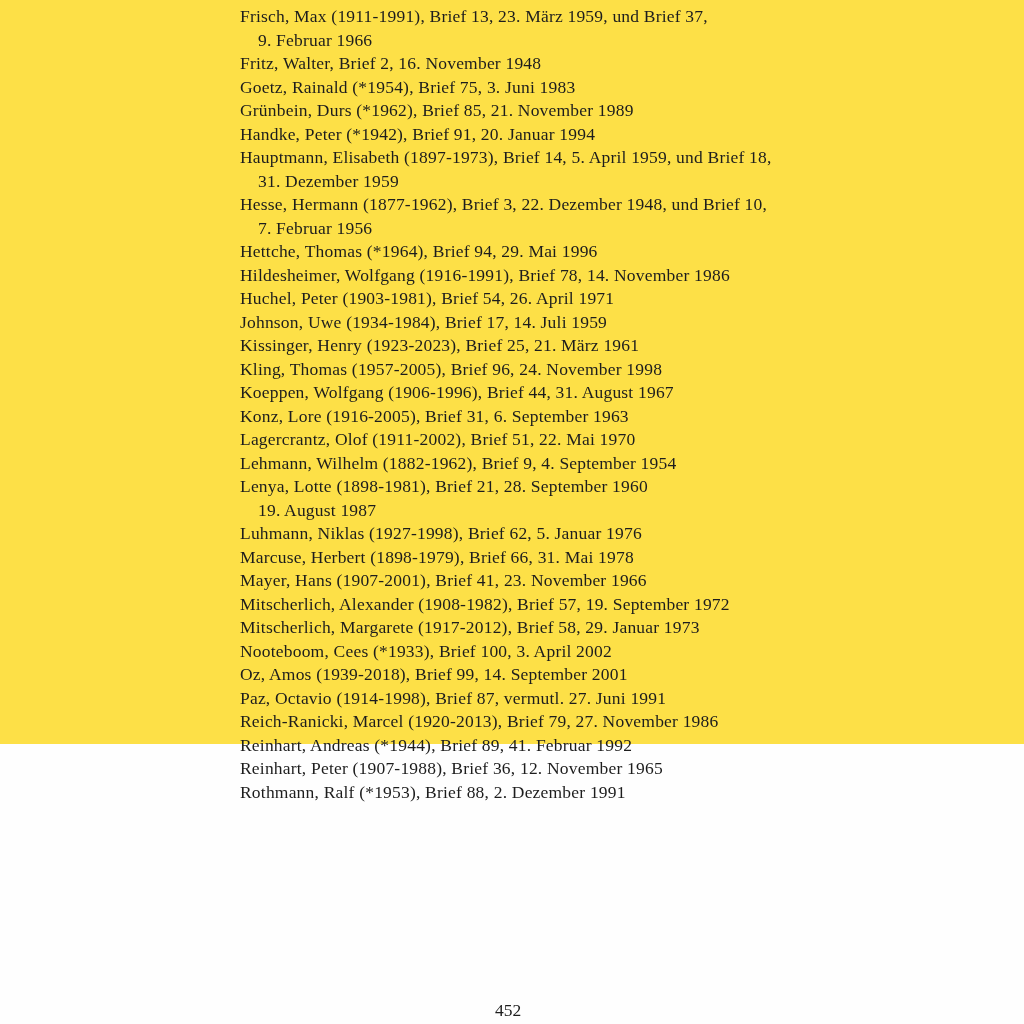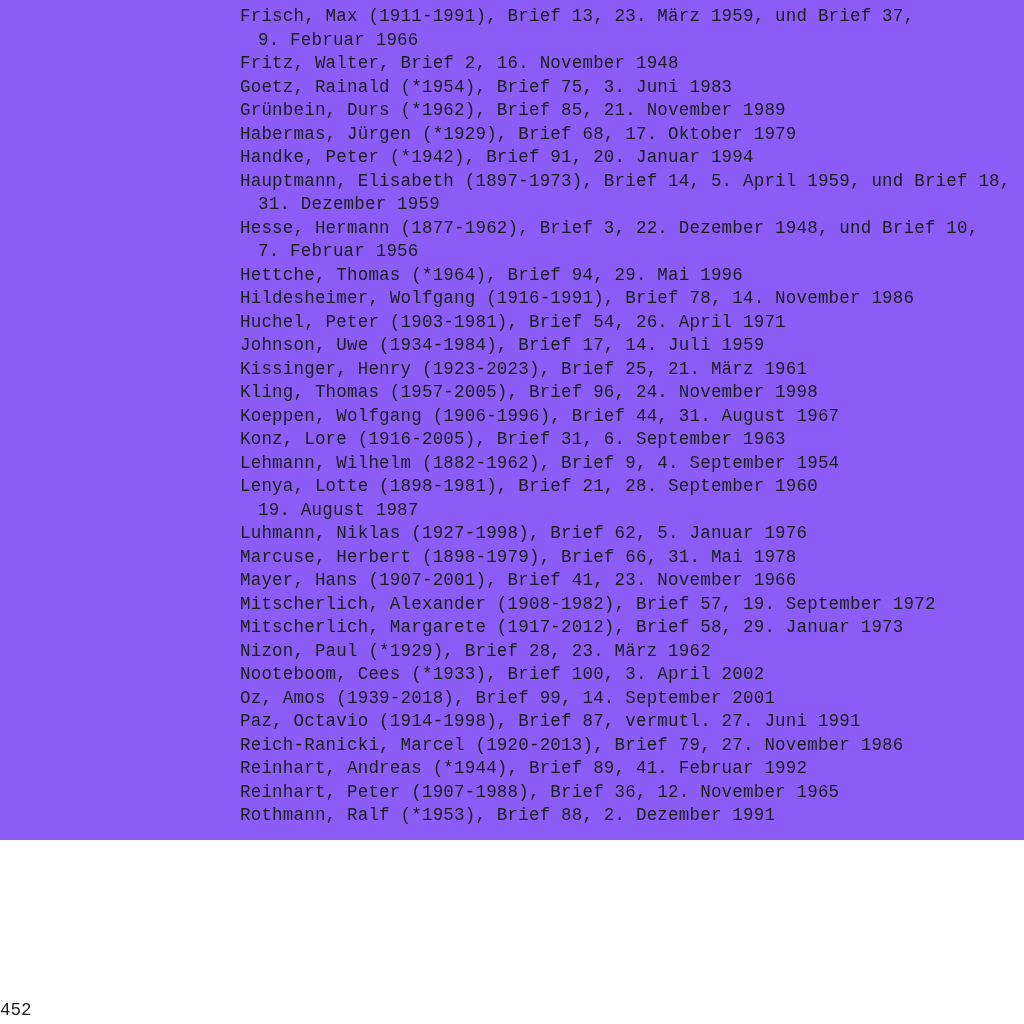--- a/index.html
+++ b/index.html
@@ -6,24 +6,24 @@
     margin: 0;
     padding: 0;
     width: 1024px;
     height: 1024px;
     background: #fefefe;
     overflow: hidden;
   }
   .page {
     position: relative;
     width: 1024px;
-    height: 840px;
-    background: #8b5cf6;
+    height: 744px;
+    background: #fde047;
     color: #1d1d1d;
-    font-family: Liberation Mono, monospace;
+    font-family: Liberation Serif, serif;
     font-variant-numeric: oldstyle-nums;
   }
   .text-block {
     position: absolute;
     left: 240px;
     top: 5px;
     width: 600px;
     font-size: 17.5px;
     line-height: 23.5px;
   }
@@ -36,20 +36,21 @@
     letter-spacing: 0.2px;
   }
   .entry-line.cont {
     padding-left: 18px;
   }
   .page-number {
     position: absolute;
     left: 0;
     top: 1000px;
     width: 1016px;
+    text-align: center;
     font-size: 17.5px;
     color: #1d1d1d;
   }
 </style>
 </head>
 <body>
 
 <div class="page">
   <div class="text-block">
       <div class="entry">
@@ -57,23 +58,20 @@
         <div class="entry-line cont">9. Februar 1966</div>
       </div>
       <div class="entry">
         <div class="entry-line">Fritz, Walter, Brief 2, 16. November 1948</div>
       </div>
       <div class="entry">
         <div class="entry-line">Goetz, Rainald (*1954), Brief 75, 3. Juni 1983</div>
       </div>
       <div class="entry">
         <div class="entry-line">Grünbein, Durs (*1962), Brief 85, 21. November 1989</div>
-      </div>
-      <div class="entry">
-        <div class="entry-line">Habermas, Jürgen (*1929), Brief 68, 17. Oktober 1979</div>
       </div>
       <div class="entry">
         <div class="entry-line">Handke, Peter (*1942), Brief 91, 20. Januar 1994</div>
       </div>
       <div class="entry">
         <div class="entry-line">Hauptmann, Elisabeth (1897-1973), Brief 14, 5. April 1959, und Brief 18,</div>
         <div class="entry-line cont">31. Dezember 1959</div>
       </div>
       <div class="entry">
         <div class="entry-line">Hesse, Hermann (1877-1962), Brief 3, 22. Dezember 1948, und Brief 10,</div>
@@ -97,20 +95,23 @@
       <div class="entry">
         <div class="entry-line">Kling, Thomas (1957-2005), Brief 96, 24. November 1998</div>
       </div>
       <div class="entry">
         <div class="entry-line">Koeppen, Wolfgang (1906-1996), Brief 44, 31. August 1967</div>
       </div>
       <div class="entry">
         <div class="entry-line">Konz, Lore (1916-2005), Brief 31, 6. September 1963</div>
       </div>
       <div class="entry">
+        <div class="entry-line">Lagercrantz, Olof (1911-2002), Brief 51, 22. Mai 1970</div>
+      </div>
+      <div class="entry">
         <div class="entry-line">Lehmann, Wilhelm (1882-1962), Brief 9, 4. September 1954</div>
       </div>
       <div class="entry">
         <div class="entry-line">Lenya, Lotte (1898-1981), Brief 21, 28. September 1960</div>
       </div>
       <div class="entry">
         <div class="entry-line cont">19. August 1987</div>
       </div>
       <div class="entry">
         <div class="entry-line">Luhmann, Niklas (1927-1998), Brief 62, 5. Januar 1976</div>
@@ -119,23 +120,20 @@
         <div class="entry-line">Marcuse, Herbert (1898-1979), Brief 66, 31. Mai 1978</div>
       </div>
       <div class="entry">
         <div class="entry-line">Mayer, Hans (1907-2001), Brief 41, 23. November 1966</div>
       </div>
       <div class="entry">
         <div class="entry-line">Mitscherlich, Alexander (1908-1982), Brief 57, 19. September 1972</div>
       </div>
       <div class="entry">
         <div class="entry-line">Mitscherlich, Margarete (1917-2012), Brief 58, 29. Januar 1973</div>
-      </div>
-      <div class="entry">
-        <div class="entry-line">Nizon, Paul (*1929), Brief 28, 23. März 1962</div>
       </div>
       <div class="entry">
         <div class="entry-line">Nooteboom, Cees (*1933), Brief 100, 3. April 2002</div>
       </div>
       <div class="entry">
         <div class="entry-line">Oz, Amos (1939-2018), Brief 99, 14. September 2001</div>
       </div>
       <div class="entry">
         <div class="entry-line">Paz, Octavio (1914-1998), Brief 87, vermutl. 27. Juni 1991</div>
       </div>

